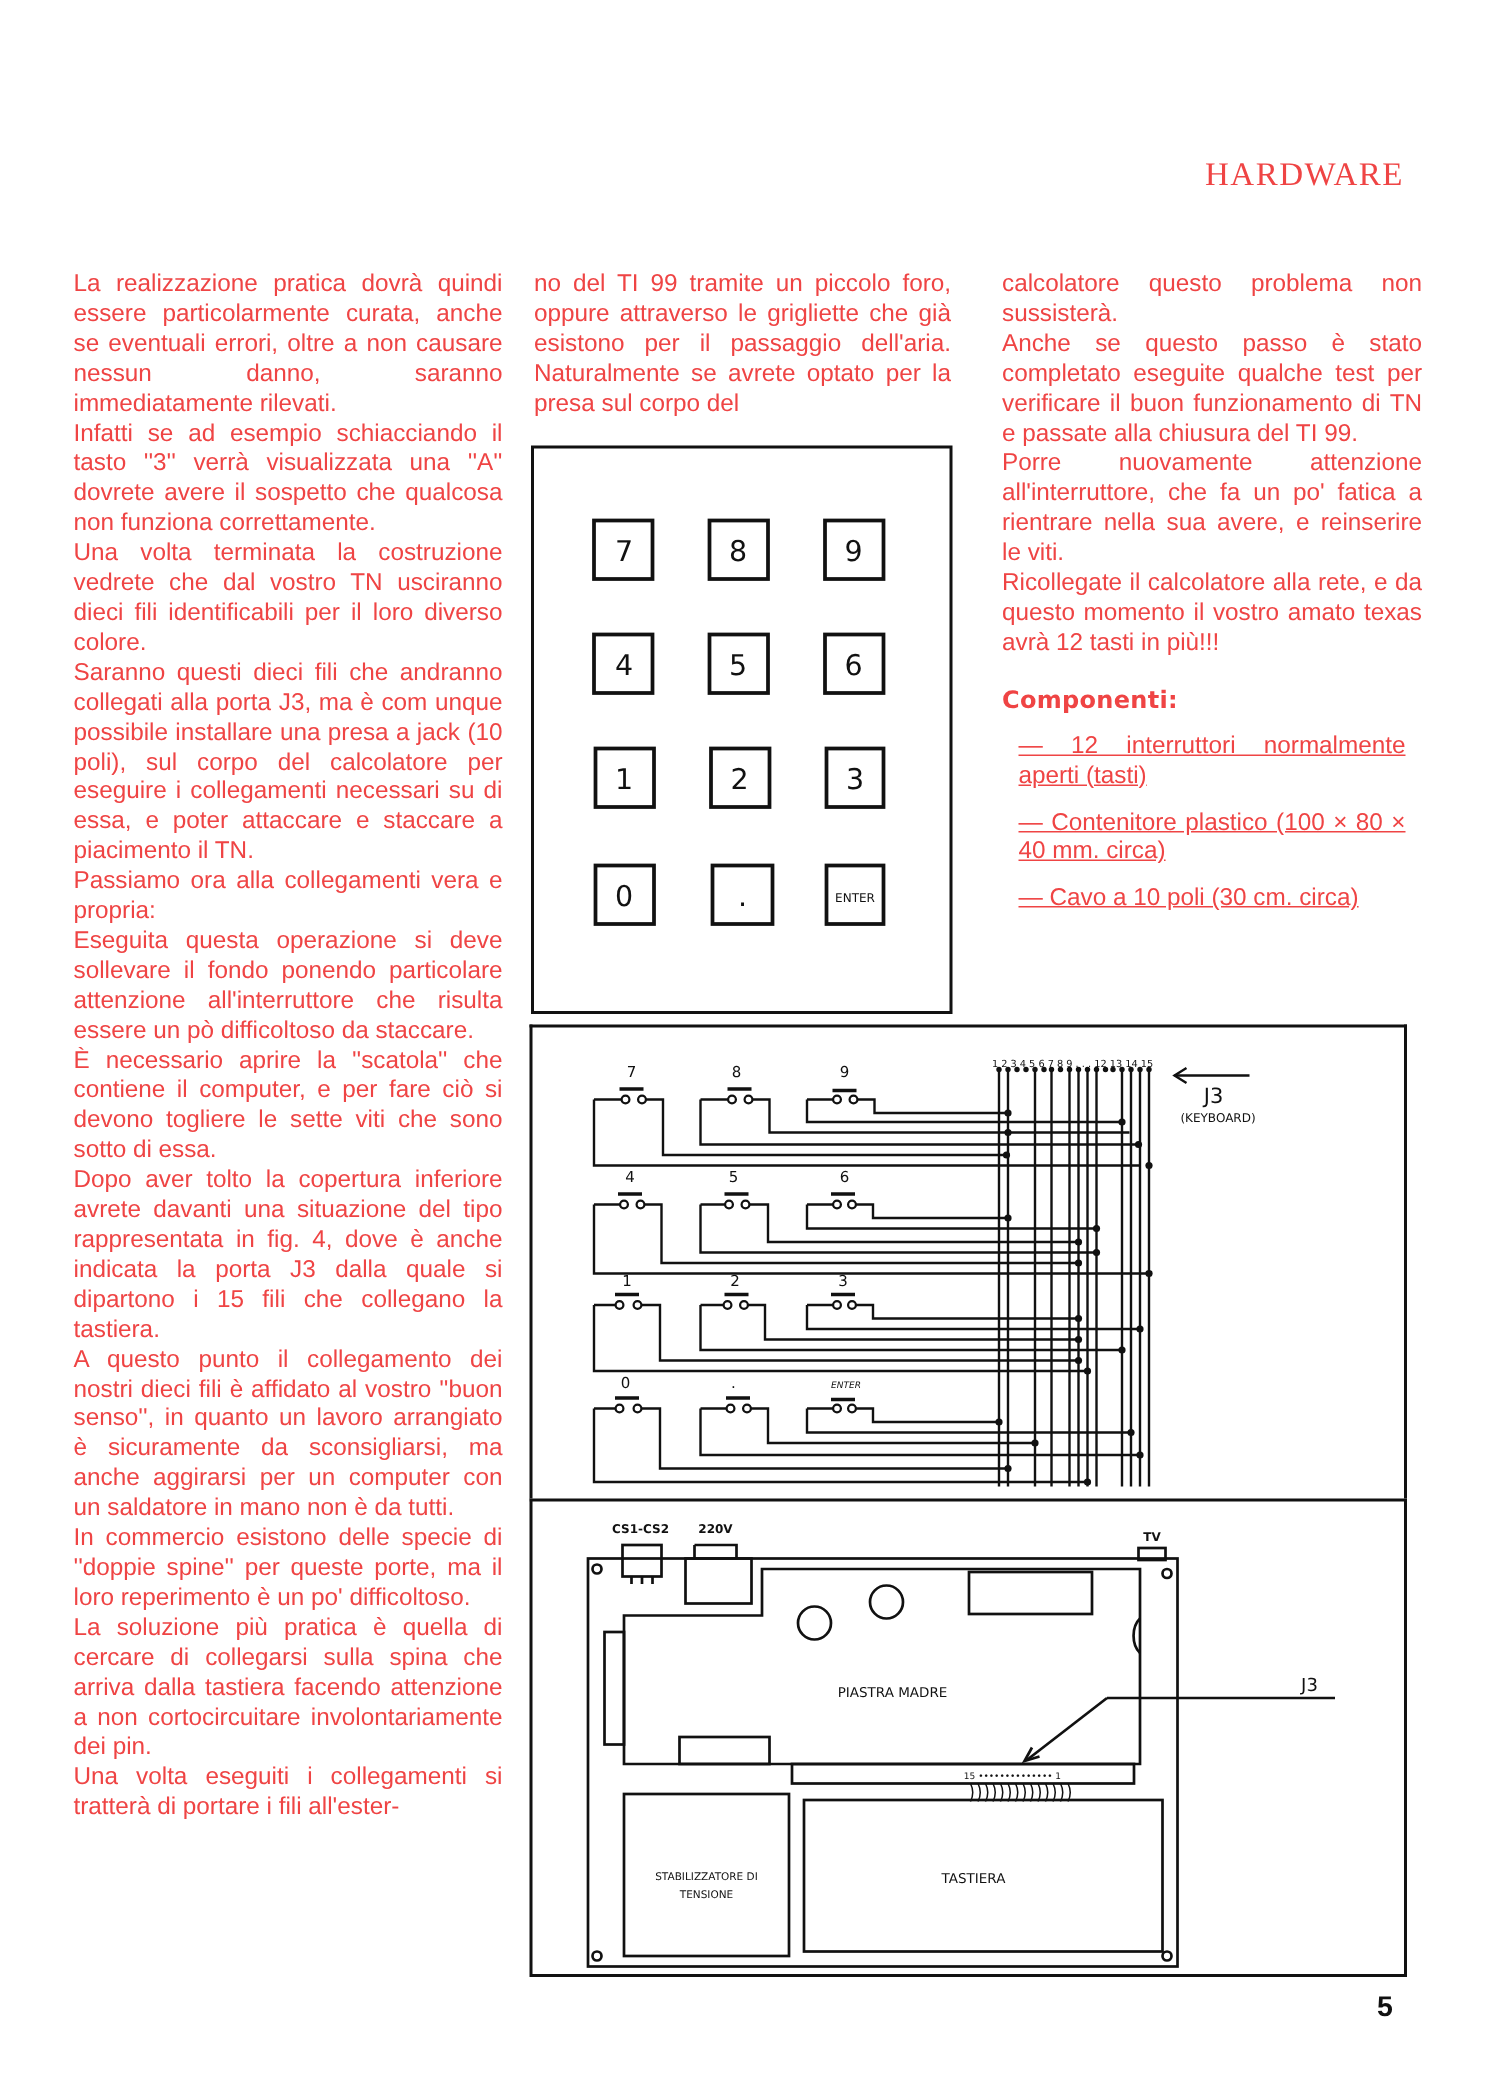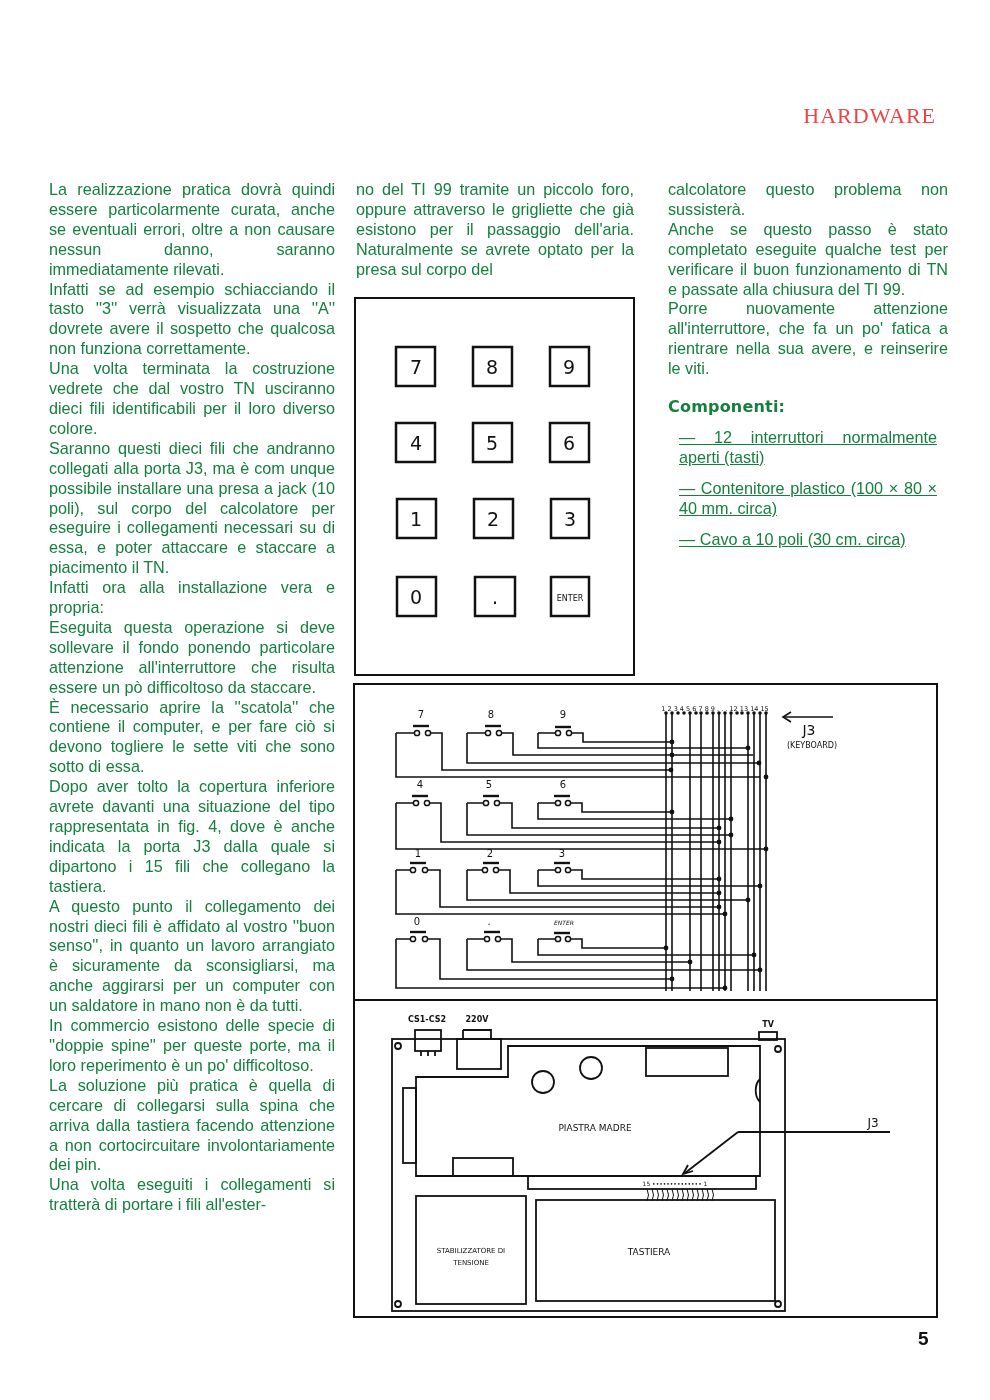--- a/index.html
+++ b/index.html
@@ -5,21 +5,21 @@
   html, body { margin: 0; padding: 0; background: #ffffff; }
   body { width: 990px; height: 1400px; position: relative; overflow: hidden; color: #111; }
   .header {
     position: absolute; top: 103px; right: 54px;
     font-family: "Liberation Serif", "DejaVu Serif", serif;
     font-size: 22px; letter-spacing: 1px; color: #ef4444;
   }
   .col {
     position: absolute;
     font-family: "Liberation Sans", "DejaVu Sans", sans-serif;
-    font-size: 16.2px; line-height: 19.9px; color: #15803d;
+    font-size: 16.2px; line-height: 19.9px; color: #ef4444;
     text-align: justify;
   }
   .col p { margin: 0; }
   .col1 { left: 49px; top: 180px; width: 286px; }
   .col2 { left: 356px; top: 180px; width: 278px; }
   .col3 { left: 668px; top: 180px; width: 280px; }
   .comp-title {
     font-family: "DejaVu Sans", sans-serif; font-weight: bold;
     font-size: 16px; margin-top: 18px !important; letter-spacing: 0.2px;
   }
@@ -41,38 +41,39 @@
 </head>
 <body>
 
 <div class="header">HARDWARE</div>
 
 <div class="col col1">
   <p>La realizzazione pratica dovrà quindi essere particolarmente curata, anche se eventuali errori, oltre a non causare nessun danno, saranno immediatamente rilevati.</p>
   <p>Infatti se ad esempio schiacciando il tasto ''3'' verrà visualizzata una ''A'' dovrete avere il sospetto che qualcosa non funziona correttamente.</p>
   <p>Una volta terminata la costruzione vedrete che dal vostro TN usciranno dieci fili identificabili per il loro diverso colore.</p>
   <p>Saranno questi dieci fili che andranno collegati alla porta J3, ma è com unque possibile installare una presa a jack (10 poli), sul corpo del calcolatore per eseguire i collegamenti necessari su di essa, e poter attaccare e staccare a piacimento il TN.</p>
-  <p>Infatti ora alla installazione vera e propria:</p>
+  <p>Passiamo ora alla collegamenti vera e propria:</p>
   <p>Eseguita questa operazione si deve sollevare il fondo ponendo particolare attenzione all'interruttore che risulta essere un pò difficoltoso da staccare.</p>
   <p>È necessario aprire la ''scatola'' che contiene il computer, e per fare ciò si devono togliere le sette viti che sono sotto di essa.</p>
   <p>Dopo aver tolto la copertura inferiore avrete davanti una situazione del tipo rappresentata in fig. 4, dove è anche indicata la porta J3 dalla quale si dipartono i 15 fili che collegano la tastiera.</p>
   <p>A questo punto il collegamento dei nostri dieci fili è affidato al vostro ''buon senso'', in quanto un lavoro arrangiato è sicuramente da sconsigliarsi, ma anche aggirarsi per un computer con un saldatore in mano non è da tutti.</p>
   <p>In commercio esistono delle specie di ''doppie spine'' per queste porte, ma il loro reperimento è un po' difficoltoso.</p>
   <p>La soluzione più pratica è quella di cercare di collegarsi sulla spina che arriva dalla tastiera facendo attenzione a non cortocircuitare involontariamente dei pin.</p>
   <p>Una volta eseguiti i collegamenti si tratterà di portare i fili all'ester-</p>
 </div>
 
 <div class="col col2">
   <p>no del TI 99 tramite un piccolo foro, oppure attraverso le grigliette che già esistono per il passaggio dell'aria. Naturalmente se avrete optato per la presa sul corpo del</p>
 </div>
 
 <div class="col col3">
   <p>calcolatore questo problema non sussisterà.</p>
   <p>Anche se questo passo è stato completato eseguite qualche test per verificare il buon funzionamento di TN e passate alla chiusura del TI 99.</p>
   <p>Porre nuovamente attenzione all'interruttore, che fa un po' fatica a rientrare nella sua avere, e reinserire le viti.</p>
+  <p>Ricollegate il calcolatore alla rete, e da questo momento il vostro amato texas avrà 12 tasti in più!!!</p>
   <p class="comp-title">Componenti:</p>
   <ul class="comp-list">
     <li>— 12 interruttori normalmente aperti (tasti)</li>
     <li>— Contenitore plastico (100 × 80 × 40 mm. circa)</li>
     <li>— Cavo a 10 poli (30 cm. circa)</li>
   </ul>
 </div>
 
 <div class="figure keypad">
   <svg width="277" height="375" viewBox="0 0 277 375">

